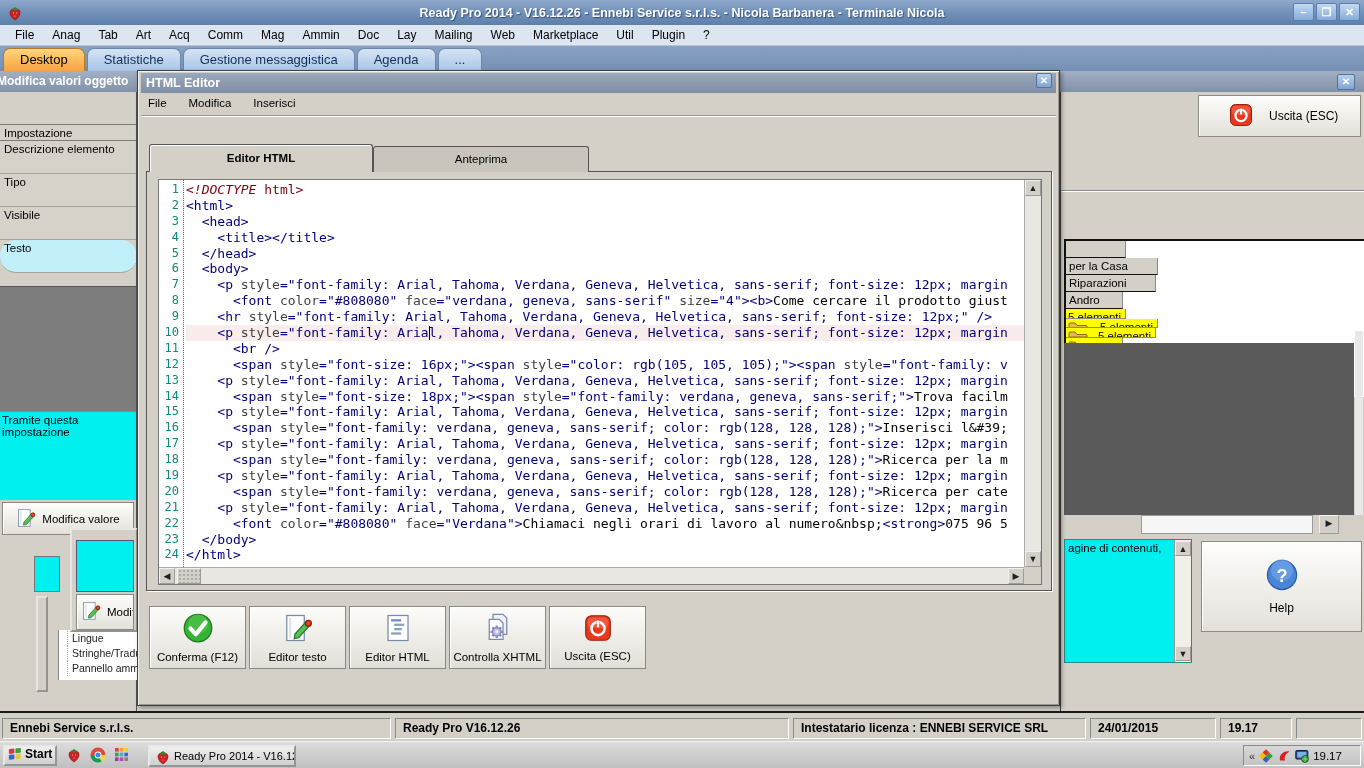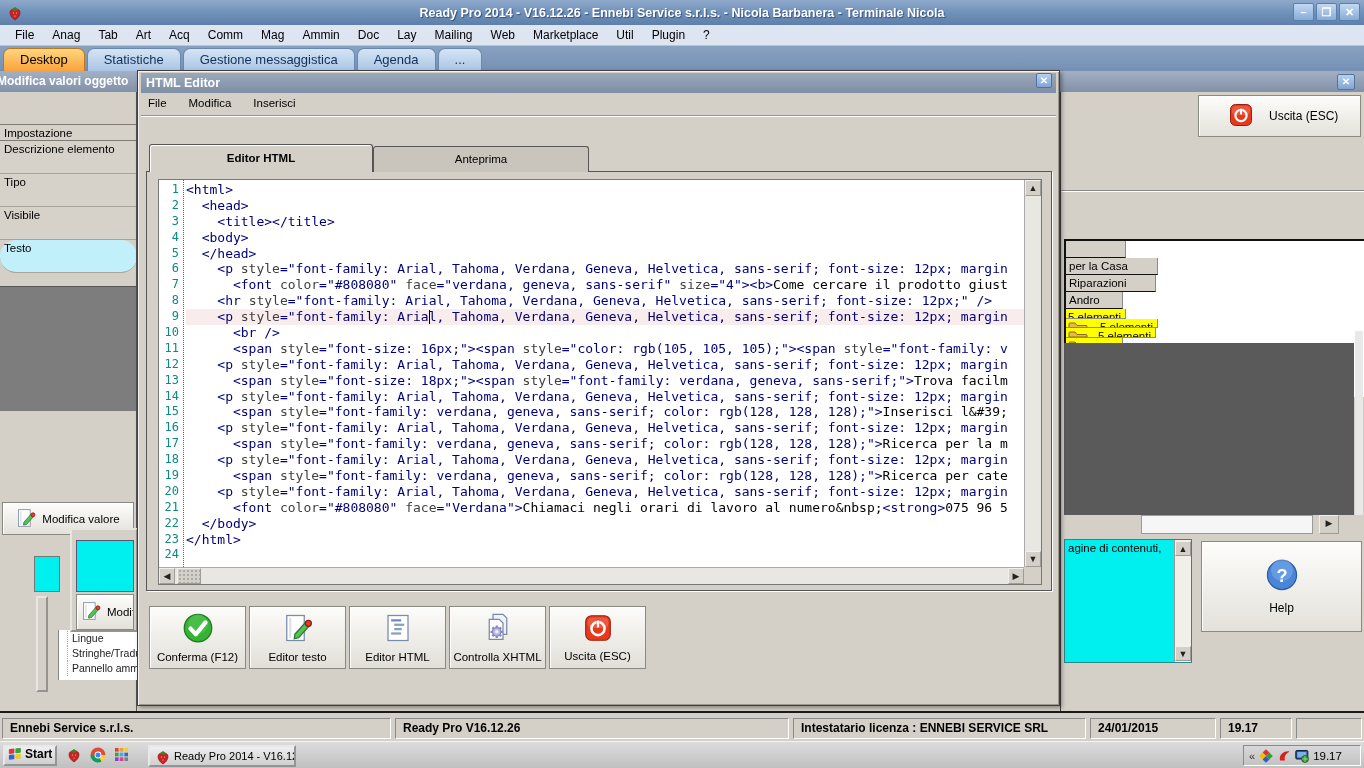--- a/index.html
+++ b/index.html
@@ -208,20 +208,21 @@
   <div id="left-title" class="abs">Modifica valori oggetto</div>
   <div id="left-panel" class="abs">
     <div id="imp-header">Impostazione</div>
     <div id="left-rows">
         <div class="lrow" style="top: 49px;">Descrizione elemento</div>
         <div class="lrow" style="top: 82px;">Tipo</div>
         <div class="lrow" style="top: 115px;">Visibile</div>
         <div class="lrow sel" style="top: 148px;">Testo</div>
       </div>
     <div id="ldark"></div>
+    <div id="lcyan">Tramite questa impostazione</div>
     <div id="btn-modvalore" class="gbtn">
       <span><svg width="20" height="20" viewBox="0 0 24 24">
             <rect x="3" y="2" width="14" height="20" fill="#fff" stroke="#7a8aa8"></rect>
             <rect x="5" y="4" width="1.6" height="16" fill="#d8e0ec"></rect>
             <path d="M9.5 17 L18.5 7 L21.5 9.8 L12.5 19.8 L9 20.5 Z" fill="#58c058" stroke="#2a7a2a"></path>
             <circle cx="20.3" cy="8.2" r="2.4" fill="#e04028" stroke="#8a2010"></circle>
           </svg></span>
       <span>Modifica valore</span>
     </div>
   </div>
@@ -386,25 +387,26 @@
             <div class="gnum">17</div>
             <div class="gnum">18</div>
             <div class="gnum">19</div>
             <div class="gnum">20</div>
             <div class="gnum">21</div>
             <div class="gnum">22</div>
             <div class="gnum">23</div>
             <div class="gnum">24</div>
           </div>
         <div id="codearea">
+            <div class="code-line"><span class="doctype">&lt;<i>!DOCTYPE</i> html&gt;</span></div>
             <div class="code-line"><span class="tag">&lt;html&gt;</span></div>
             <div class="code-line">  <span class="tag">&lt;head&gt;</span></div>
             <div class="code-line">    <span class="tag">&lt;title&gt;</span><span class="tag">&lt;/title&gt;</span></div>
+            <div class="code-line">  <span class="tag">&lt;/head&gt;</span></div>
             <div class="code-line">  <span class="tag">&lt;body&gt;</span></div>
-            <div class="code-line">  <span class="tag">&lt;/head&gt;</span></div>
             <div class="code-line">    <span class="tag">&lt;p <span class="attr">style</span>="font-family: Arial, Tahoma, Verdana, Geneva, Helvetica, sans-serif; font-size: 12px; margin</span></div>
             <div class="code-line">      <span class="tag">&lt;font <span class="attr">color</span>="#808080" <span class="attr">face</span>="verdana, geneva, sans-serif" <span class="attr">size</span>="4"&gt;</span><span class="tag">&lt;b&gt;</span>Come cercare il prodotto giust</div>
             <div class="code-line">    <span class="tag">&lt;hr <span class="attr">style</span>="font-family: Arial, Tahoma, Verdana, Geneva, Helvetica, sans-serif; font-size: 12px;" /&gt;</span></div>
             <div class="code-line hl">    <span class="tag">&lt;p <span class="attr">style</span>="font-family: Arial, Tahoma, Verdana, Geneva, Helvetica, sans-serif; font-size: 12px; margin</span><span id="caret" style="left: 31ch;"></span></div>
             <div class="code-line">      <span class="tag">&lt;br /&gt;</span></div>
             <div class="code-line">      <span class="tag">&lt;span <span class="attr">style</span>="font-size: 16px;"&gt;</span><span class="tag">&lt;span <span class="attr">style</span>="color: rgb(105, 105, 105);"&gt;</span><span class="tag">&lt;span <span class="attr">style</span>="font-family: v</span></div>
             <div class="code-line">    <span class="tag">&lt;p <span class="attr">style</span>="font-family: Arial, Tahoma, Verdana, Geneva, Helvetica, sans-serif; font-size: 12px; margin</span></div>
             <div class="code-line">      <span class="tag">&lt;span <span class="attr">style</span>="font-size: 18px;"&gt;</span><span class="tag">&lt;span <span class="attr">style</span>="font-family: verdana, geneva, sans-serif;"&gt;</span>Trova facilm</div>
             <div class="code-line">    <span class="tag">&lt;p <span class="attr">style</span>="font-family: Arial, Tahoma, Verdana, Geneva, Helvetica, sans-serif; font-size: 12px; margin</span></div>
             <div class="code-line">      <span class="tag">&lt;span <span class="attr">style</span>="font-family: verdana, geneva, sans-serif; color: rgb(128, 128, 128);"&gt;</span>Inserisci l&amp;#39;</div>

